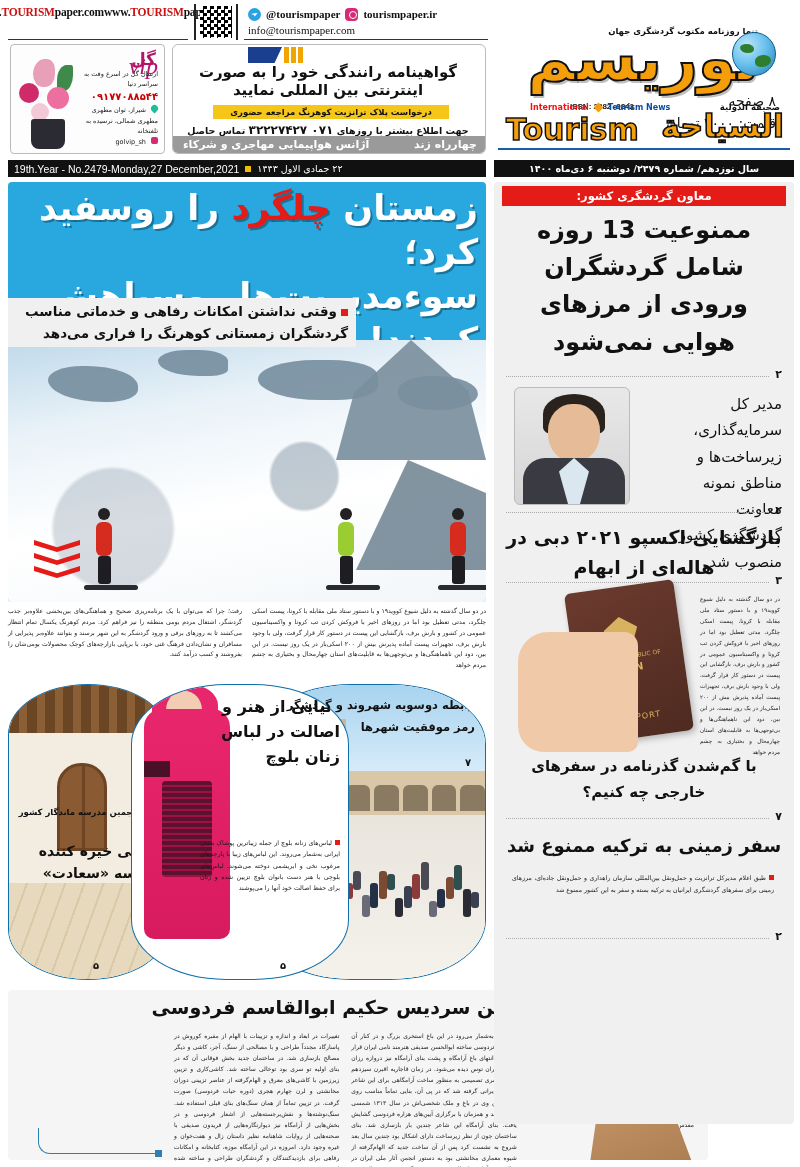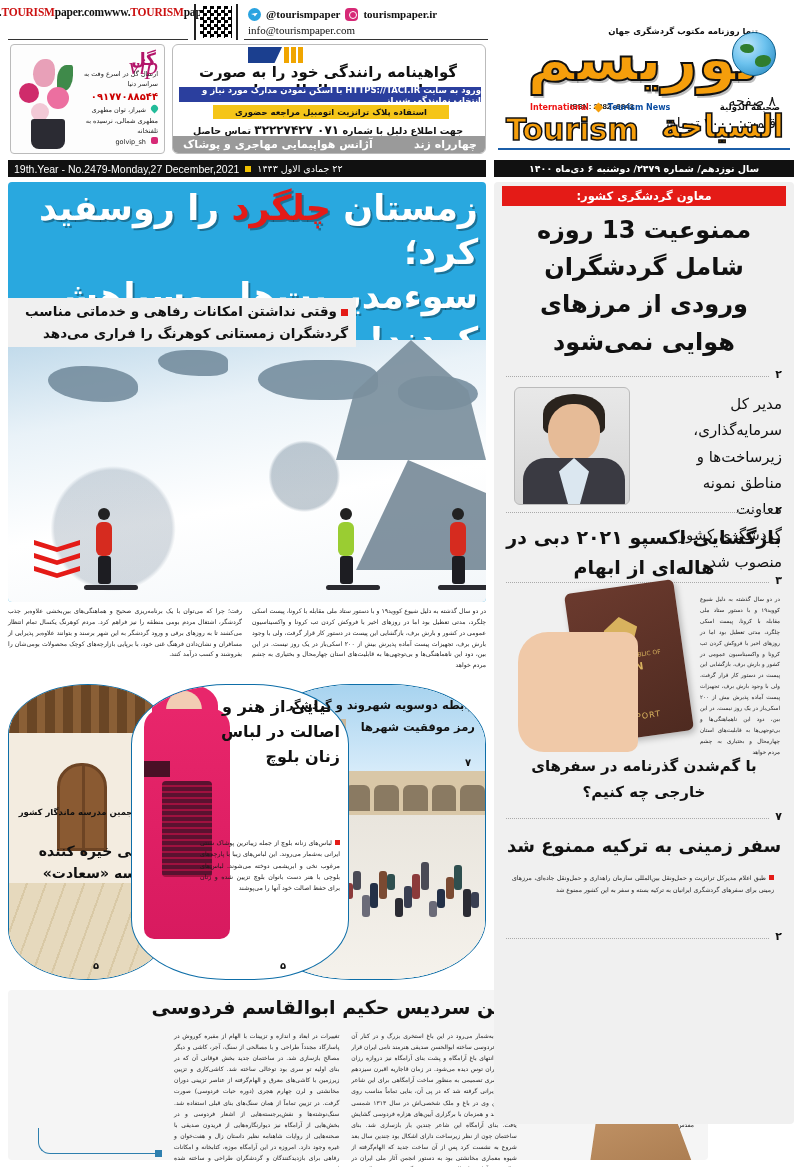--- a/index.html
+++ b/index.html
@@ -400,30 +400,29 @@
   </div>
 
   <div class="ad-lic">
     <div class="flagbars">
       <i></i>
         <i></i>
         <i></i>
       <i class="blu"></i>
     </div>
     <div class="hdr">گواهینامه رانندگی خود را به صورت اینترنتی بین المللی نمایید</div>
-    <div class="blueband">ورود به سایت HTTPS://TACI.IR با اسکن نمودن مدارک مورد نیاز و انتخاب نمایندگی شیراز</div>
-    <div class="yellowband">استفاده پلاک ترانزیت اتومبیل مراجعه حضوری</div>
+    <div class="yellowband">درخواست پلاک ترانزیت کوهرنگ مراجعه حضوری</div>
     <div class="contact">
-      <span>جهت اطلاع دلیل با شماره</span>
+      <span>جهت اطلاع بیشتر با روزهای</span>
       <b>۰۷۱ ۳۲۲۲۷۴۲۷</b>
       <span>تماس حاصل نمایید</span>
     </div>
     <div class="footer">
       <span>چهارراه زند</span>
-      <span>آژانس هواپیمایی مهاجری و پوشاک</span>
+      <span>آژانس هواپیمایی مهاجری و شرکاء</span>
     </div>
   </div>
 
   <div class="datebar-l">
     <span class="en">19th.Year - No.2479-Monday,27 December,2021</span>
     <span class="sq"></span>
     <span class="fa">۲۲ جمادی الاول ۱۴۴۳</span>
   </div>
   <div class="datebar-r">سال نوزدهم/ شماره ۲۴۷۹/ دوشنبه ۶ دی‌ماه ۱۴۰۰</div>
 

